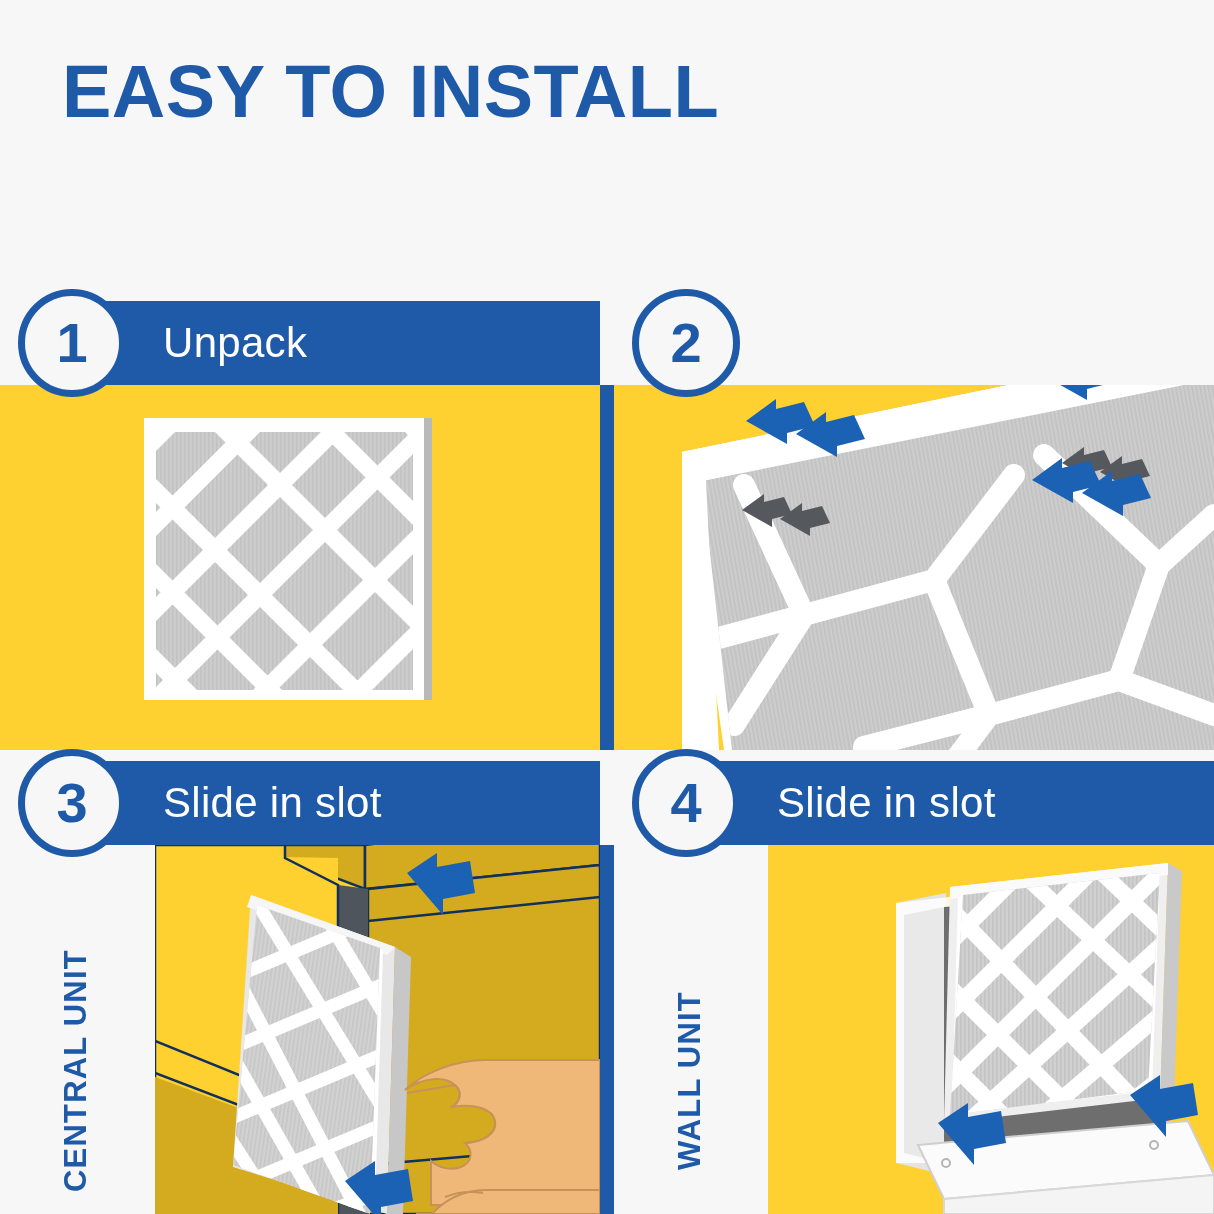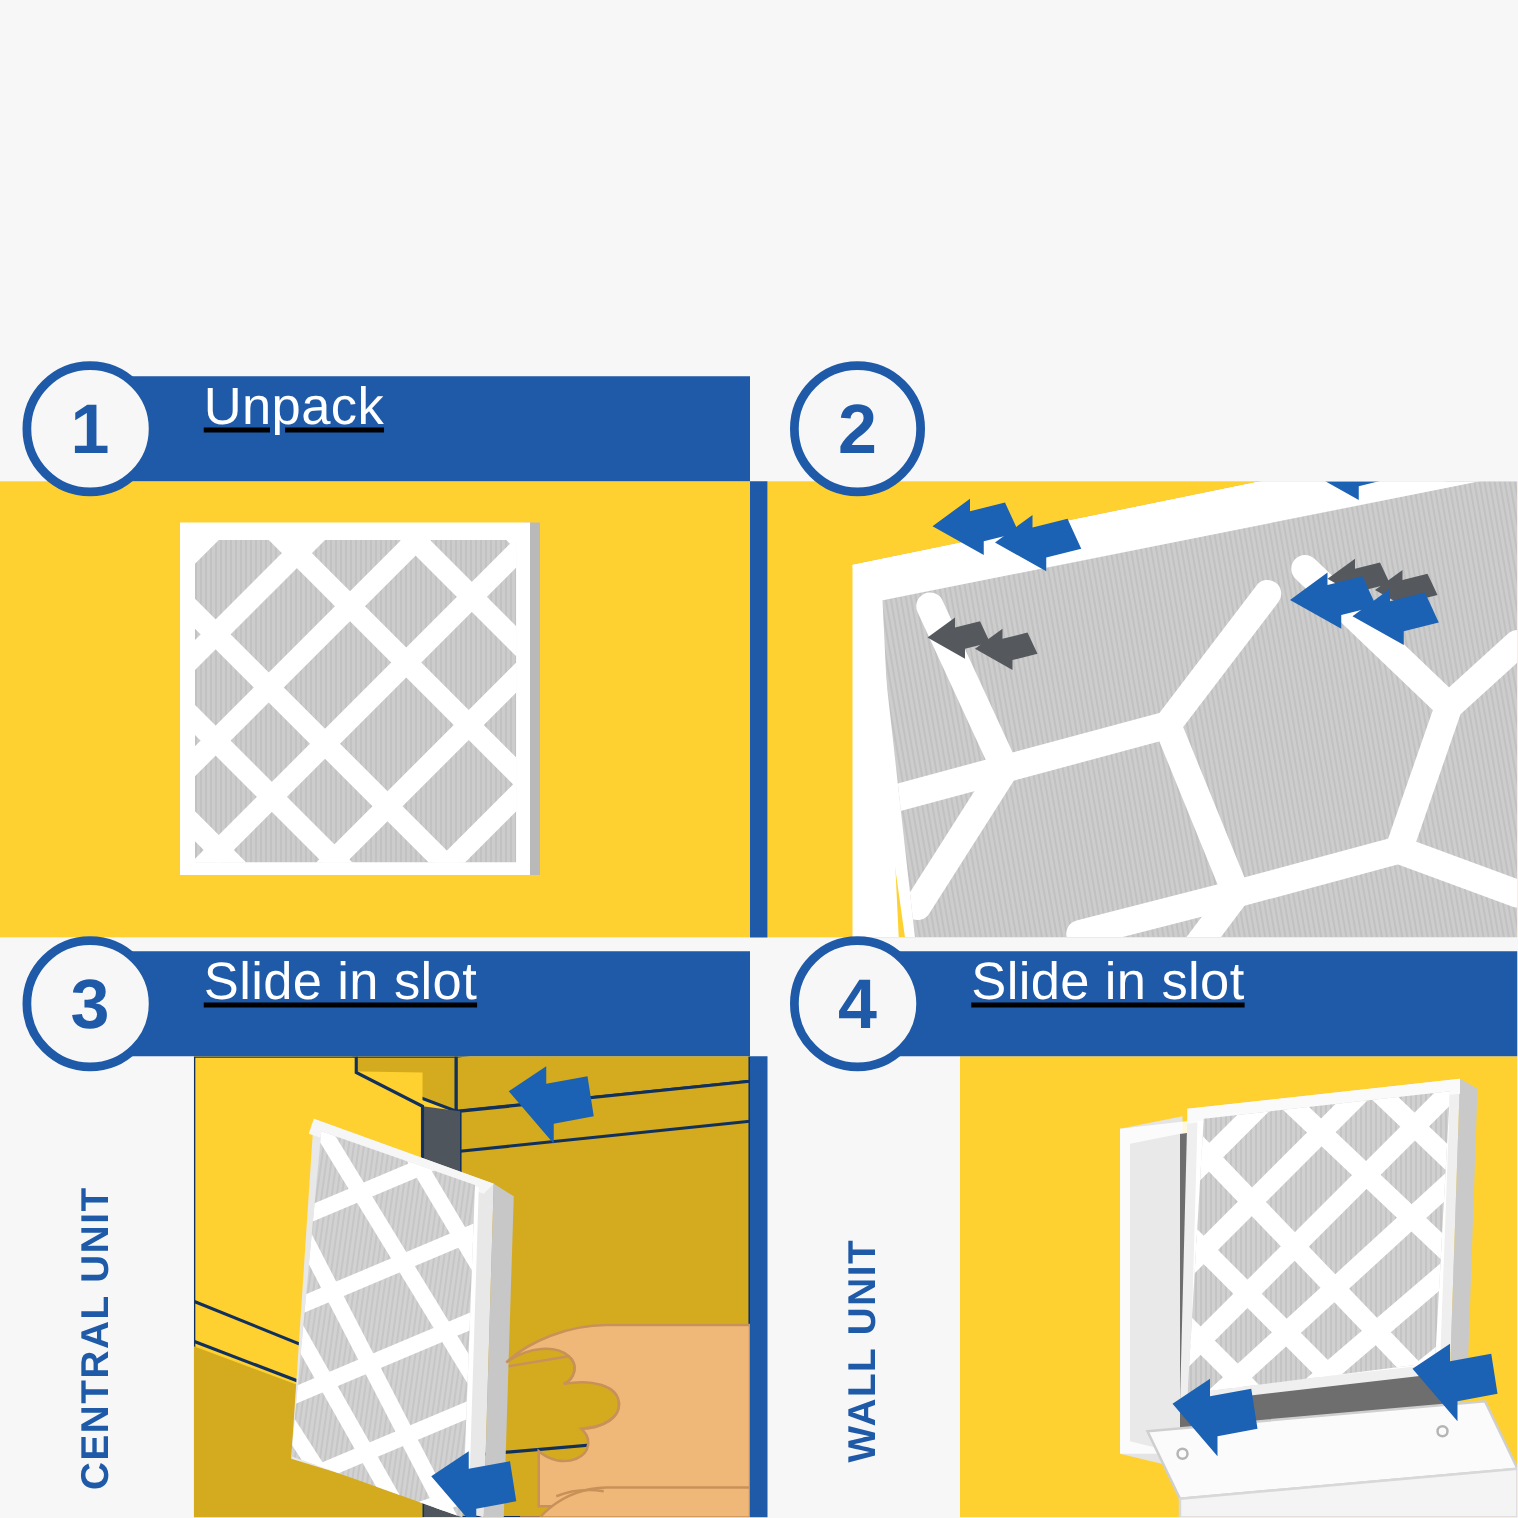--- a/index.html
+++ b/index.html
@@ -32,22 +32,22 @@
     background: #fed130;
     overflow: hidden;
   }
 
   
   .banner {
     position: absolute;
     height: 84px;
     background: #1e5aa8;
     display: flex;
+    align-items: center;
     z-index: 6;
-    text-decoration: underline;
   }
   .banner-label {
     color: #ffffff;
     font-size: 42px;
     font-weight: 400;
     letter-spacing: 0.3px;
     margin-left: 106px;
     white-space: nowrap;
     font-family: "Liberation Sans", sans-serif;
   }
@@ -85,20 +85,21 @@
   
   .vdiv { position: absolute; background: #1e5aa8; z-index: 5; }
 
   svg { display: block; }
 </style>
 </head>
 <body>
 
 <div id="root">
 
+  <div class="title">EASY TO INSTALL</div>
 
   <div class="panel" style="left:0px; top:385px; width:600px; height:365px;">
     <div class="panel-art">
       <svg width="600" height="365" viewBox="0 0 600 365">
         <defs>
           <linearGradient id="grayfill" x1="0" y1="0" x2="0" y2="1">
             <stop offset="0%" stop-color="#d3d3d3"></stop>
             <stop offset="100%" stop-color="#c4c4c4"></stop>
           </linearGradient>
           <pattern id="pleat" width="4" height="4" patternUnits="userSpaceOnUse">

